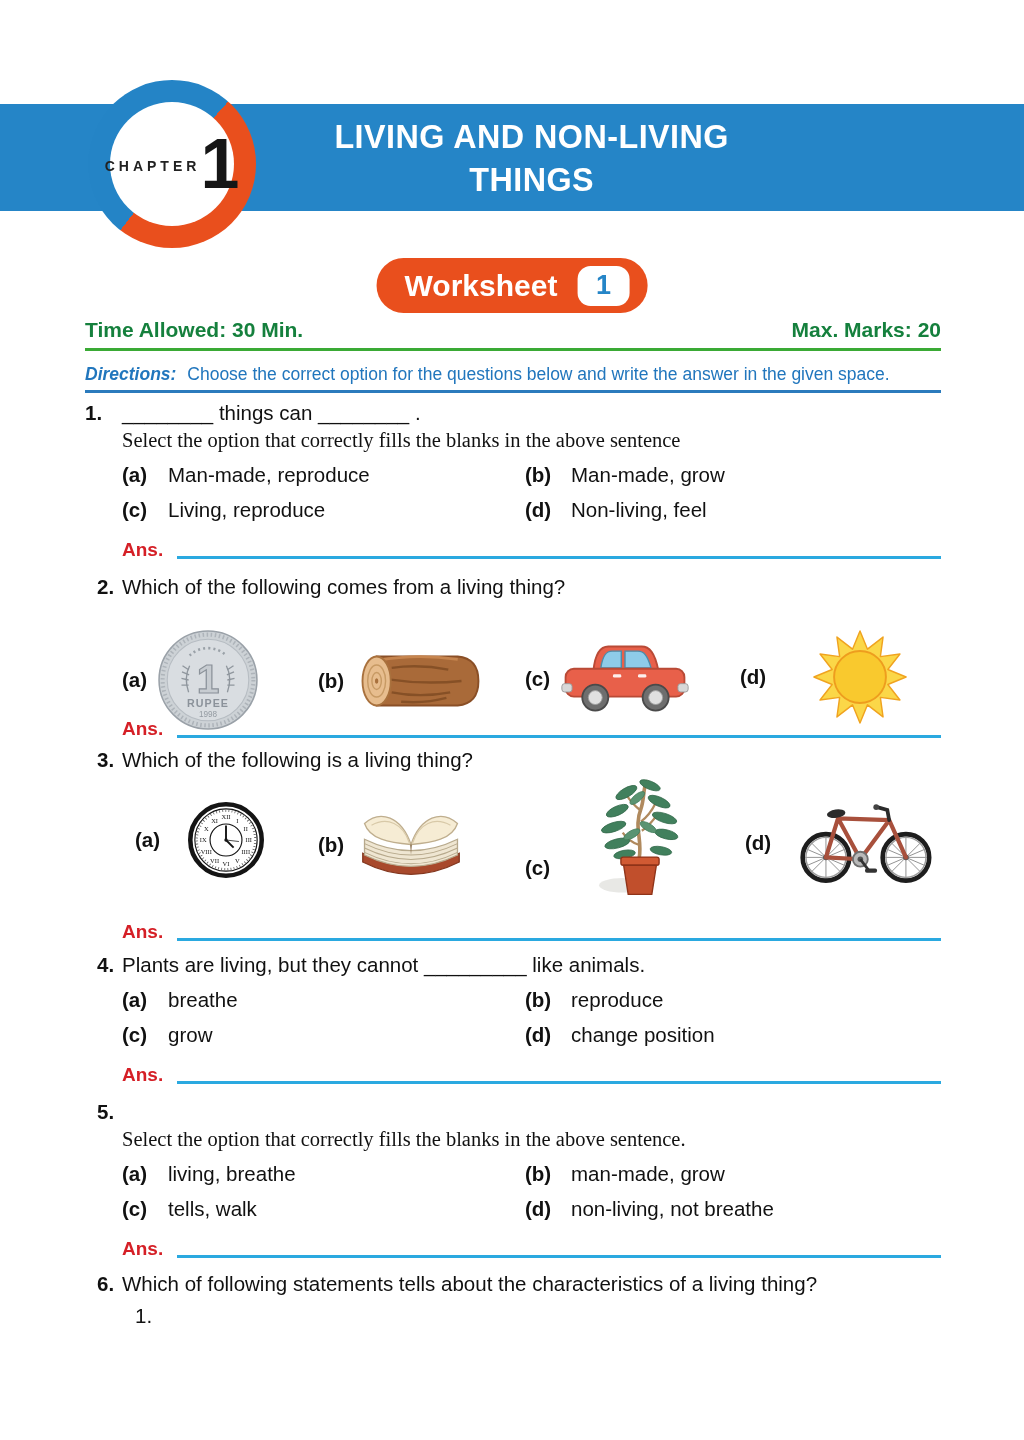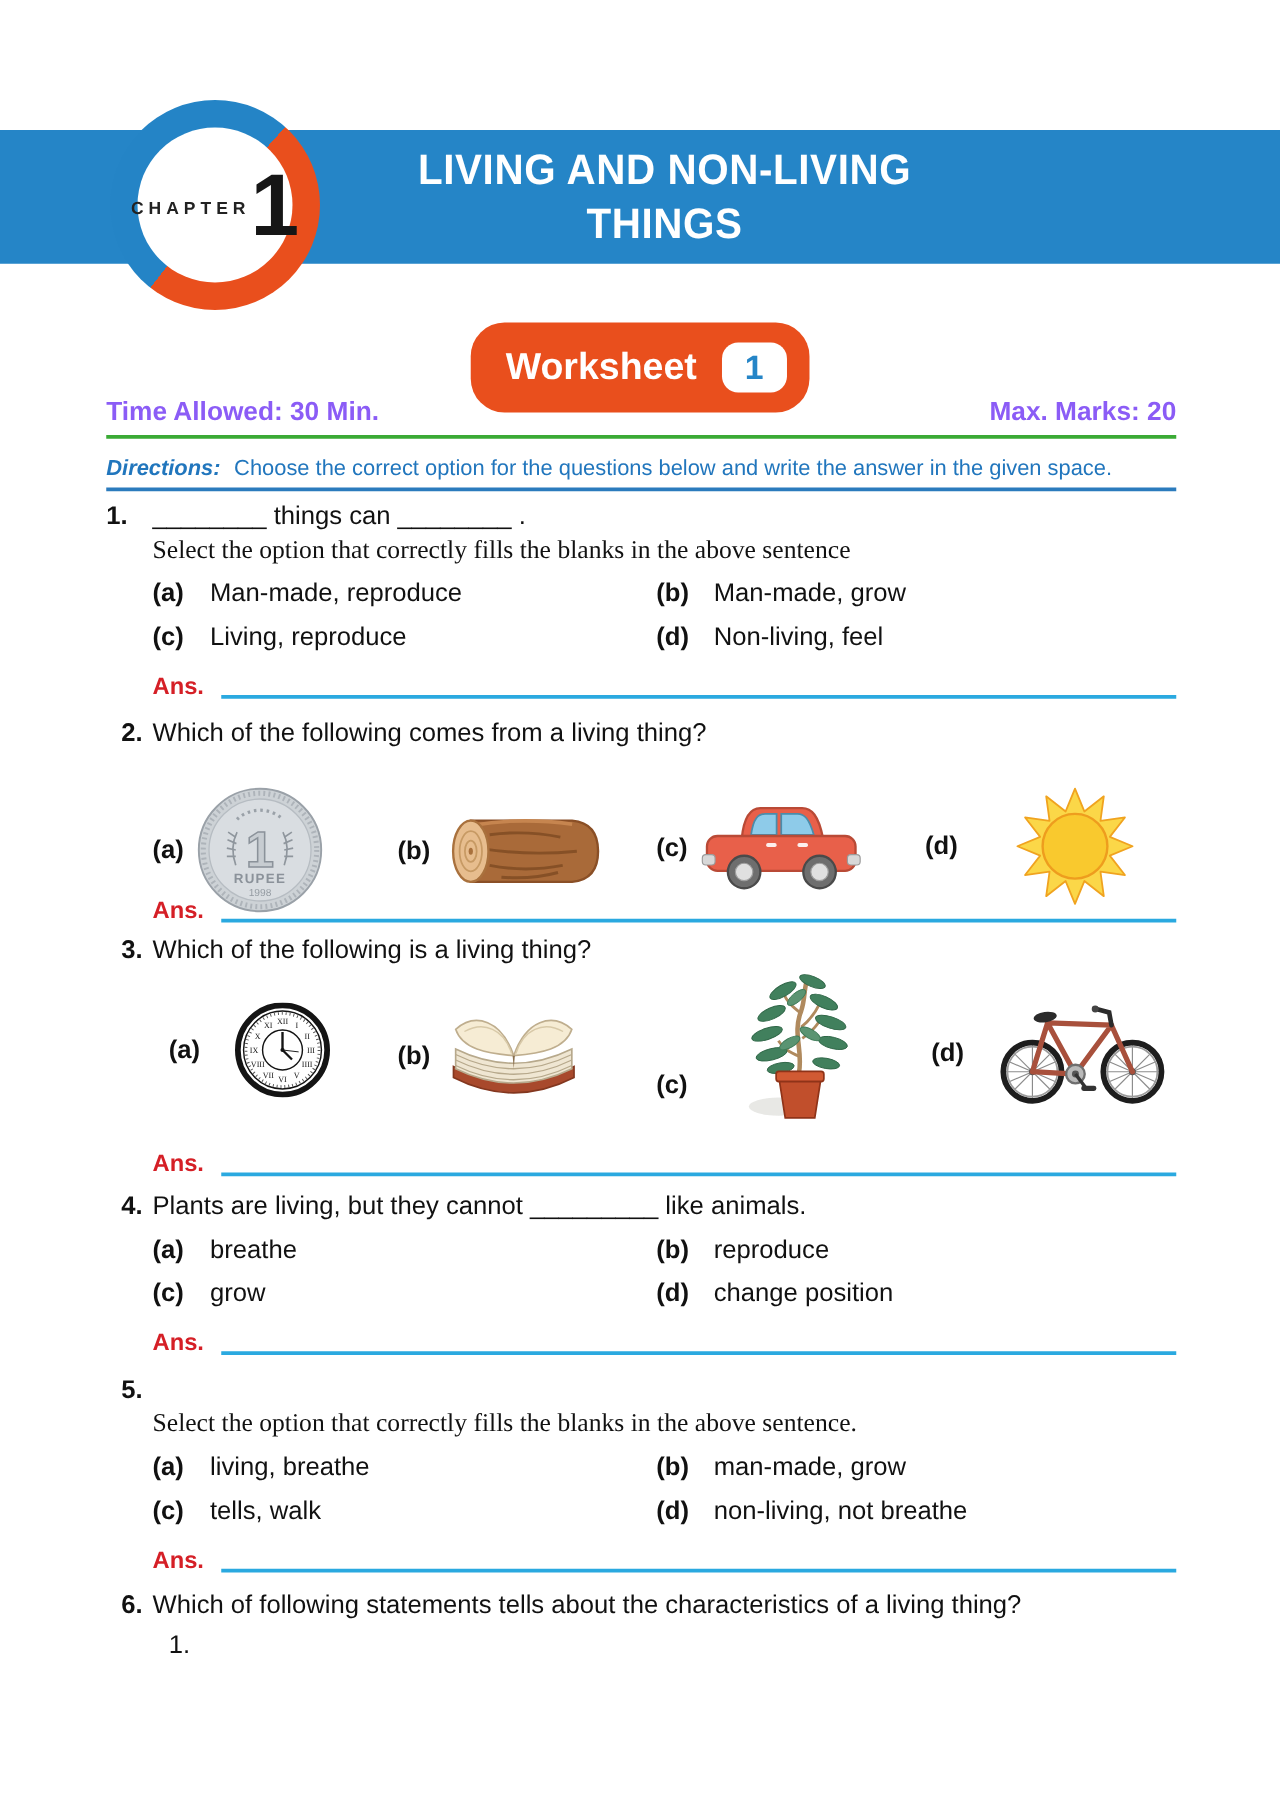--- a/index.html
+++ b/index.html
@@ -14,27 +14,27 @@
   .chapter-badge{position:absolute;left:88px;top:-24px;width:168px;height:168px;border-radius:50%;
         background:conic-gradient(from 0deg,#2484c6 0 42deg,#e94f1d 42deg 218deg,#2484c6 218deg 360deg);}
   .chapter-inner{position:absolute;inset:22px;background:#fff;border-radius:50%;
         display:flex;flex-direction:row;align-items:center;justify-content:center;}
   .ch-label{font-size:14px;font-weight:bold;letter-spacing:4px;color:#222;margin-bottom:-4px;}
   .ch-num{font-size:70px;font-weight:bold;color:#161616;line-height:1;}
 
   
   .worksheet-pill{position:absolute;top:258px;left:50%;transform:translateX(-50%);
         display:flex;align-items:center;gap:20px;background:#e94f1d;color:#fff;
-        padding:0 18px 0 28px;height:72px;border-radius:27px;font-weight:bold;font-size:30px;}
+        padding:0 18px 0 28px;height:55px;border-radius:27px;font-weight:bold;font-size:30px;}
   .ws-num{background:#fff;color:#2585c7;border-radius:13px;width:52px;height:40px;
         display:flex;align-items:center;justify-content:center;font-size:27px;font-weight:bold;}
 
   
   .content{position:absolute;top:318px;left:85px;width:856px;}
-  .meta-row{display:flex;justify-content:space-between;font-weight:bold;font-size:21px;color:#8b5cf6;align-items:flex-end;}
+  .meta-row{display:flex;justify-content:space-between;font-weight:bold;font-size:21px;color:#15803d;align-items:flex-end;}
   .green-rule{height:3px;background:#3aaa35;margin-top:6px;}
   .level-row{position:relative;margin-top:18px;height:40px;}
   .level-badge{position:absolute;left:50%;transform:translateX(-50%);background:#2a80c0;color:#fff;
         font-weight:bold;font-size:22px;padding:5px 26px;border-radius:15px;letter-spacing:.5px;}
   .marks-note{position:absolute;right:0;top:9px;color:#2176bd;font-weight:bold;font-size:20px;}
   .directions{margin-top:13px;color:#2176bd;font-size:17.5px;}
   .dir-label{font-weight:bold;font-style:italic;margin-right:6px;}
   .blue-rule{height:3px;background:#2b7bbd;margin-top:5px;}
 
   

